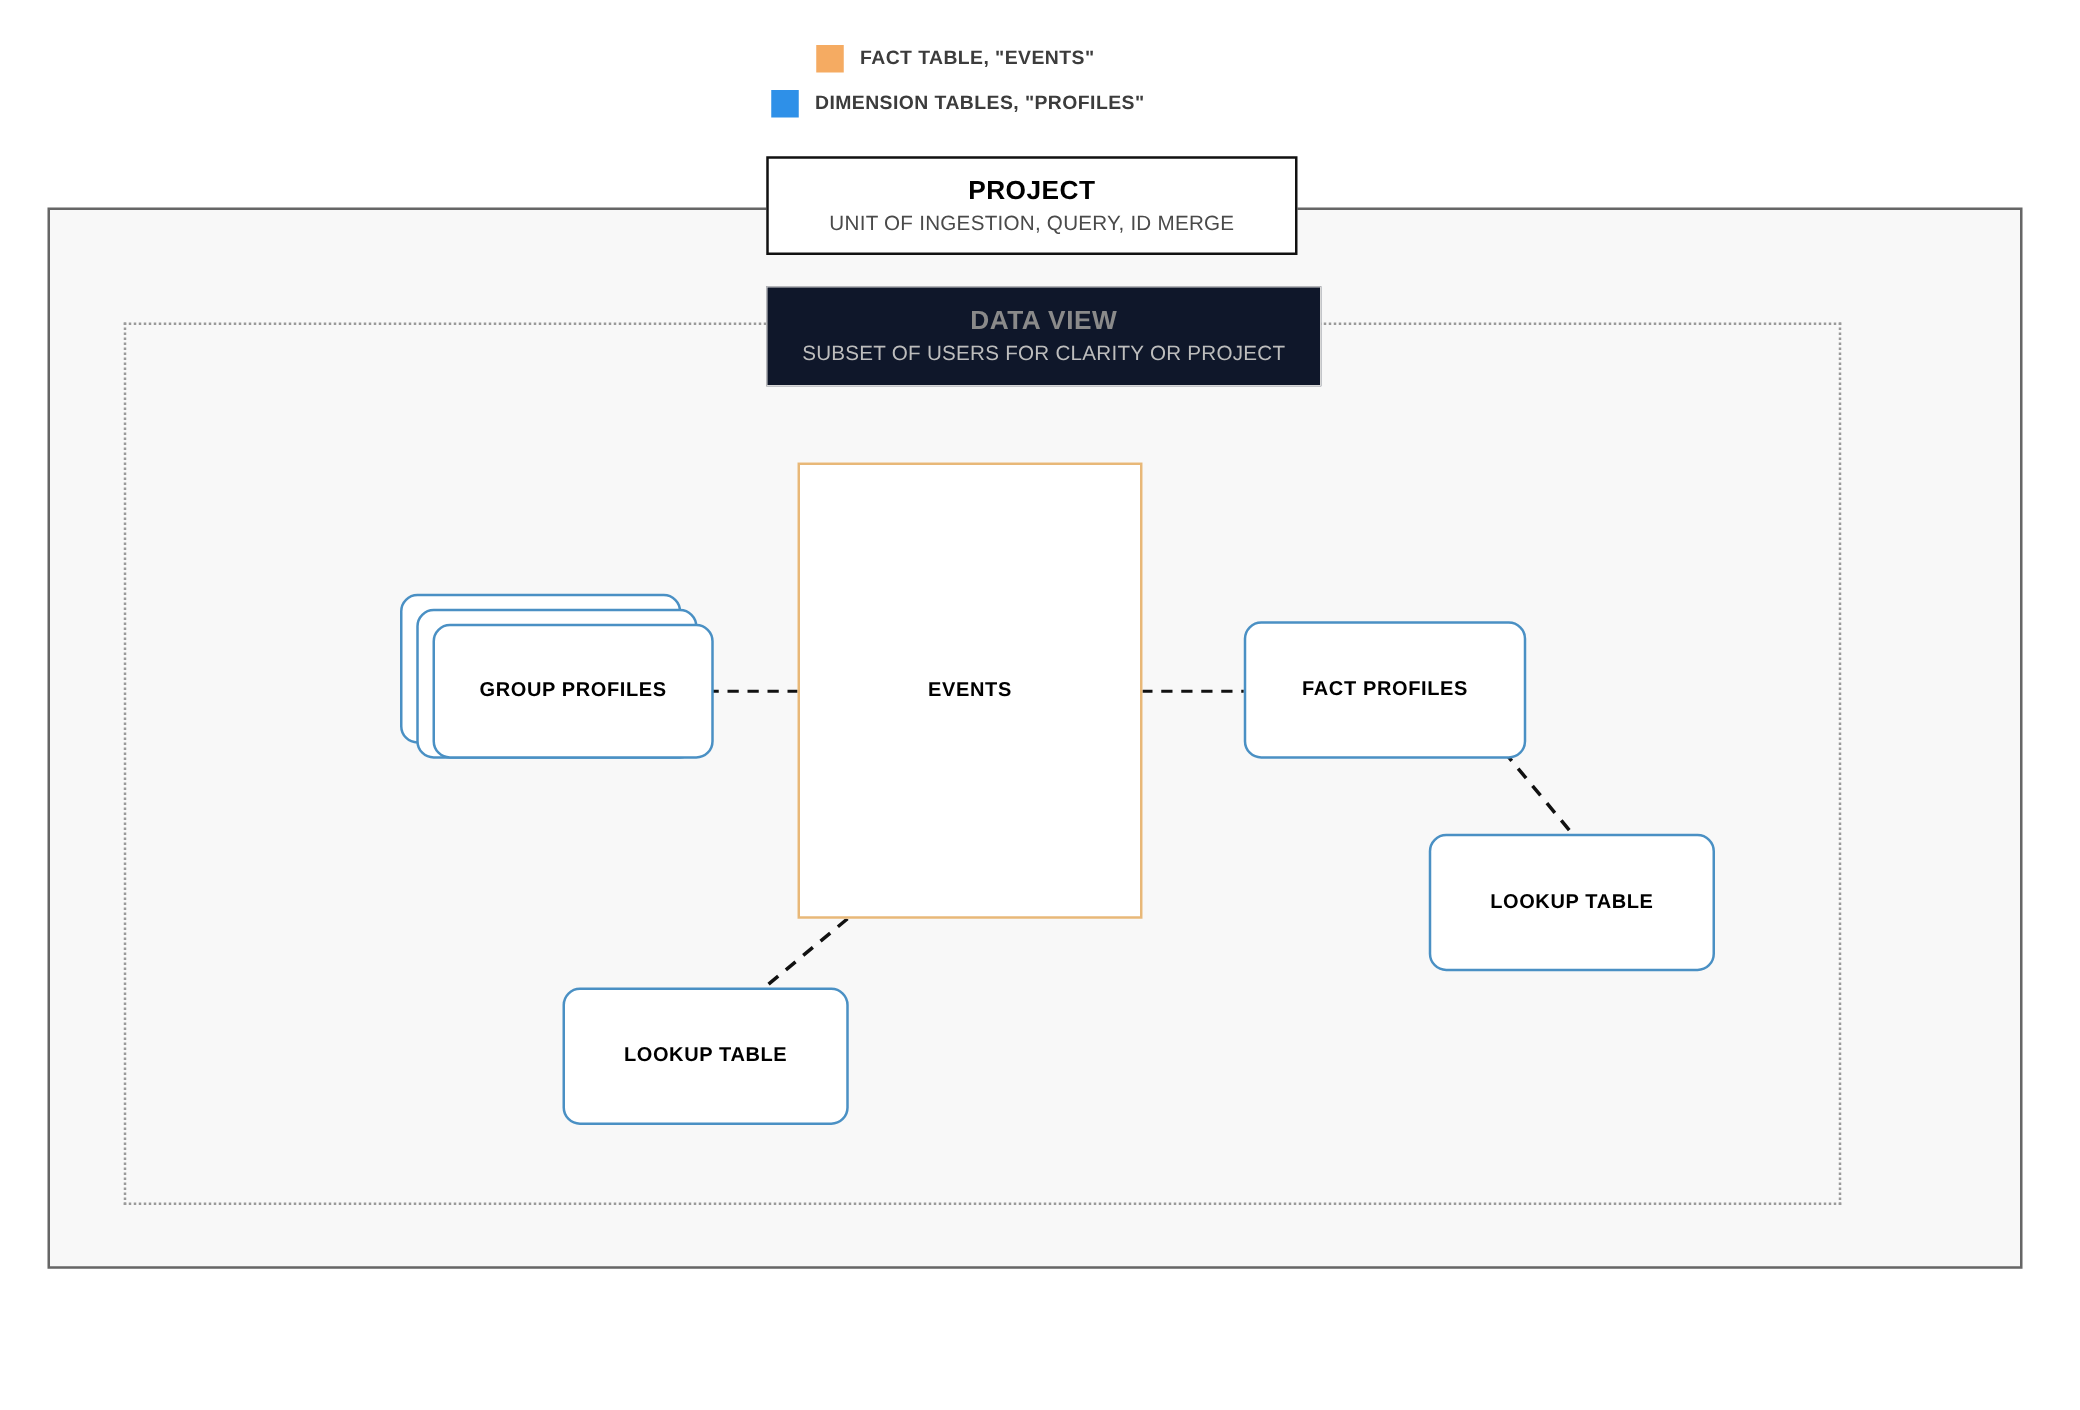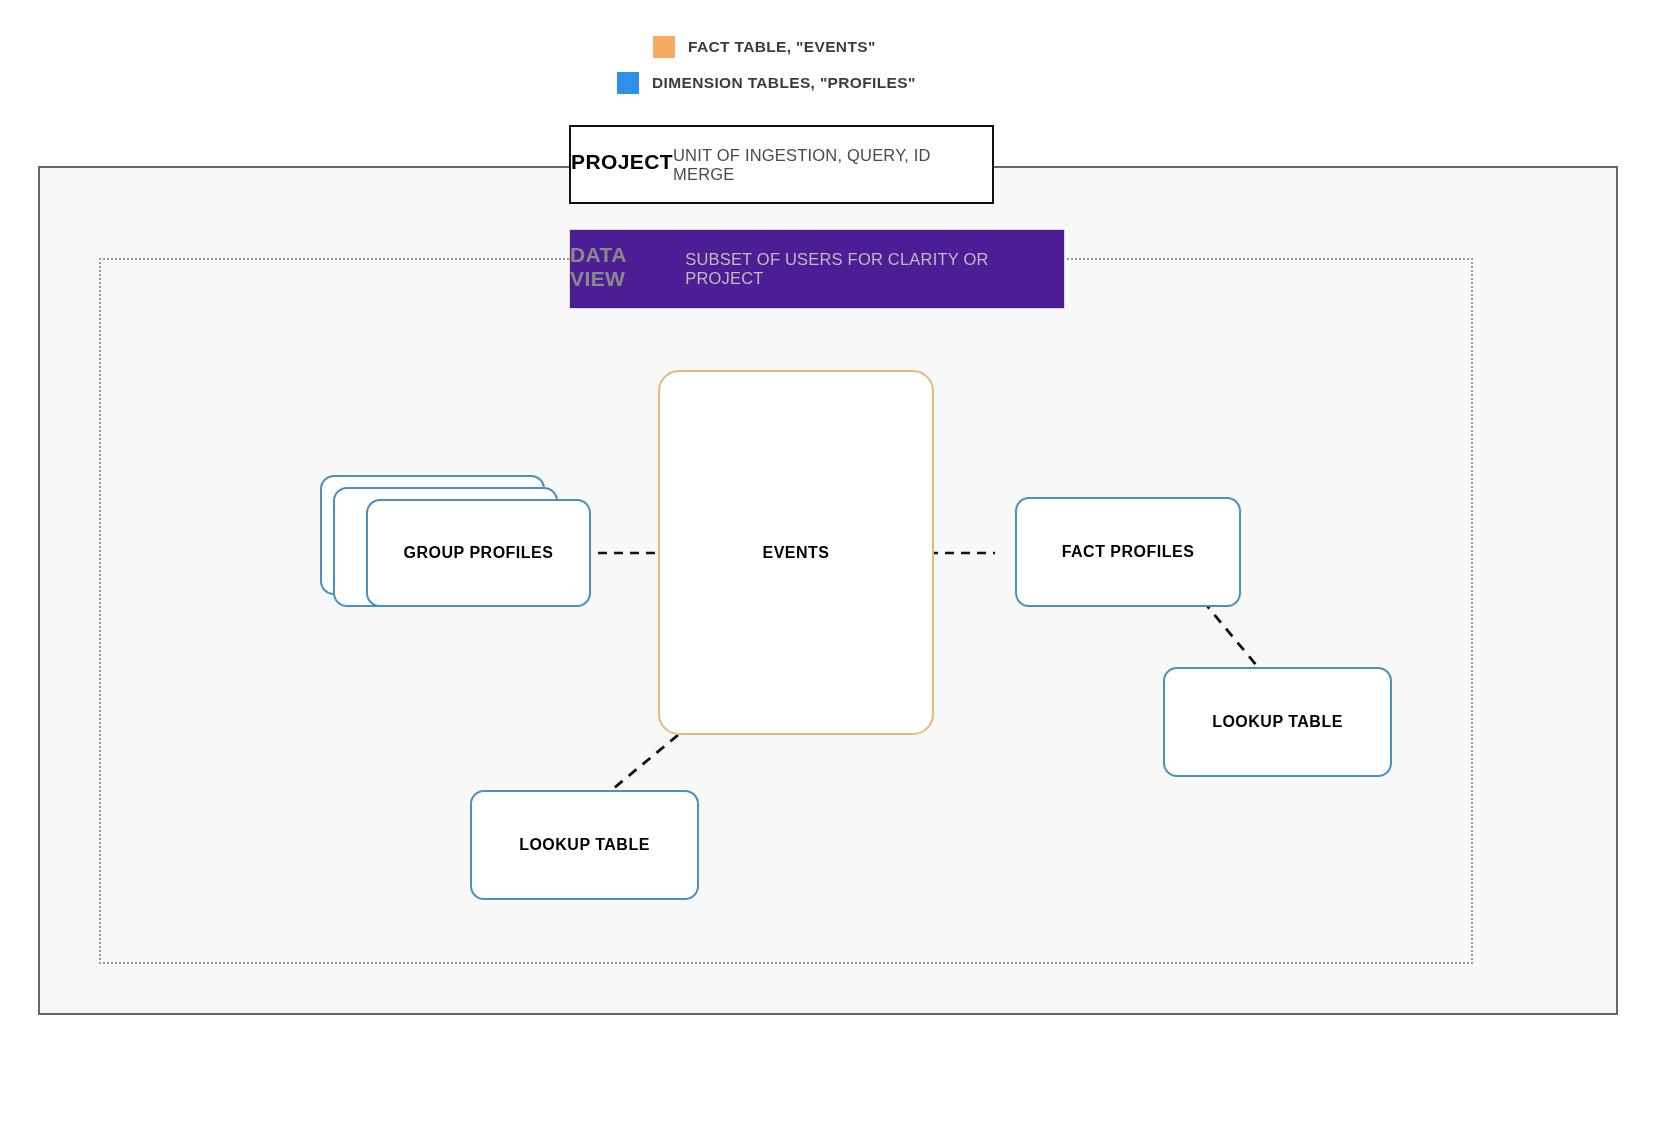--- a/index.html
+++ b/index.html
@@ -58,38 +58,39 @@
     border: 2px dotted #9a9a9a;
     box-sizing: border-box;
   }
 
   
   .title-box {
     position: absolute;
     box-sizing: border-box;
     background: #ffffff;
     display: flex;
-    flex-direction: row;
+    flex-direction: column;
     align-items: center;
     justify-content: center;
+    margin-left: 44px;
   }
   .title-box.project {
     left: 569px;
     top: 125px;
     width: 425px;
     height: 79px;
     border: 2px solid #111111;
   }
   .title-box.dataview {
     left: 569px;
     top: 229px;
-    width: 496px;
+    width: 444px;
     height: 80px;
     border: 1px solid #d8d8d8;
-    background: #4c1d95;
+    background: #0f172a;
   }
   .title-main {
     font-size: 21px;
     font-weight: bold;
     letter-spacing: 0.4px;
     color: #000000;
     margin-bottom: 5px;
   }
   .title-main.muted { color: #8a8a8a; }
   .title-sub {
@@ -100,21 +101,20 @@
   .title-sub.muted { color: #bdbdbd; }
 
   
   .node {
     position: absolute;
     box-sizing: border-box;
     background: #ffffff;
     display: flex;
     align-items: center;
     justify-content: center;
-    margin-left: 20px;
   }
   .node-label {
     font-size: 16px;
     font-weight: bold;
     letter-spacing: 0.5px;
     color: #000000;
     white-space: nowrap;
   }
   .node.fact {
     border: 2px solid #e8b878;
@@ -179,21 +179,21 @@
     <span class="title-main muted">DATA VIEW</span>
     <span class="title-sub muted">SUBSET OF USERS FOR CLARITY OR PROJECT</span>
   </div>
 
   <div class="stack-ghost" style="left: 320px; top: 475px; width: 225px; height: 120px; border-color: rgb(74, 144, 196);"></div>
   <div class="stack-ghost" style="left: 333px; top: 487px; width: 225px; height: 120px; border-color: rgb(74, 144, 196);"></div>
   <div class="node dim" style="left: 346px; top: 499px; width: 225px; height: 108px; border-color: rgb(74, 144, 196);">
     <span class="node-label">GROUP PROFILES</span>
   </div>
 
-  <div class="node fact" style="left: 638px; top: 370px; width: 276px; height: 365px; border-color: rgb(232, 184, 120); border-radius: 21px;">
+  <div class="node fact" style="left: 638px; top: 370px; width: 276px; height: 365px; border-color: rgb(232, 184, 120);">
     <span class="node-label">EVENTS</span>
   </div>
 
   <div class="node dim" style="left: 995px; top: 497px; width: 226px; height: 110px; border-color: rgb(74, 144, 196);">
     <span class="node-label">FACT PROFILES</span>
   </div>
 
   <div class="node dim" style="left: 450px; top: 790px; width: 229px; height: 110px; border-color: rgb(74, 144, 196);">
     <span class="node-label">LOOKUP TABLE</span>
   </div>

